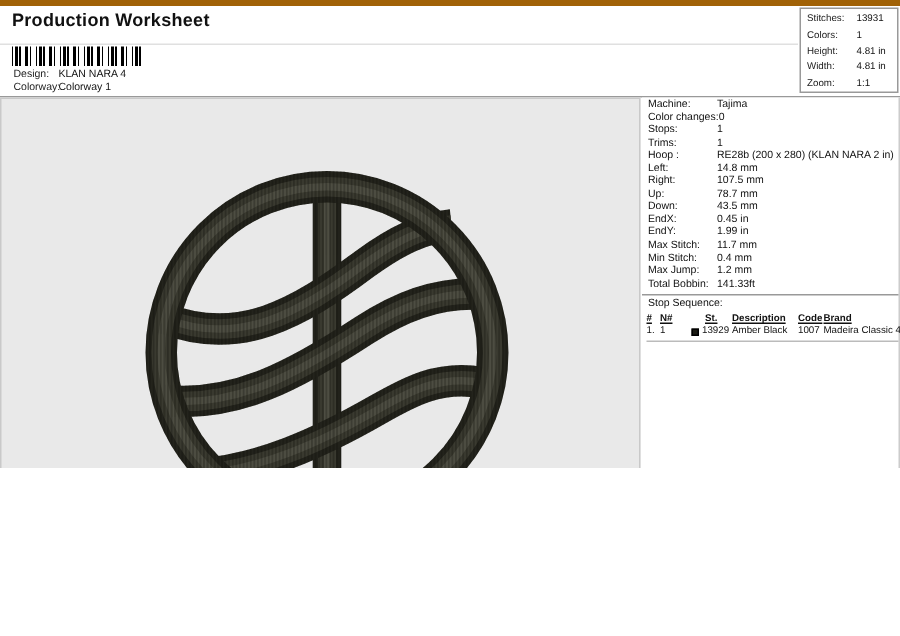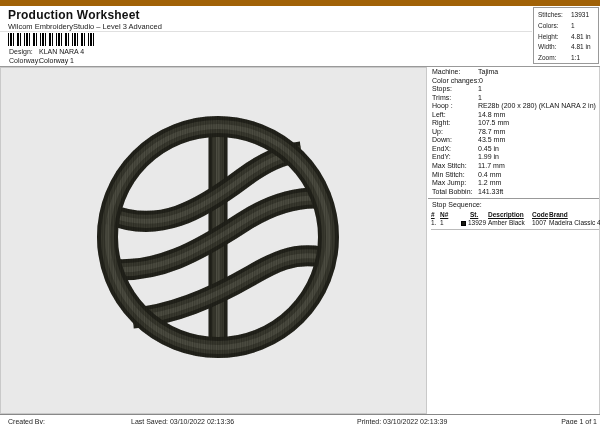--- a/index.html
+++ b/index.html
@@ -1,18 +1,18 @@
 <!DOCTYPE html>
 <html><head>
 <meta charset="utf-8">
 <style>
   * { margin:0; padding:0; box-sizing:border-box; }
   html,body { background:#fff; }
   body { font-family:"Liberation Sans", sans-serif; color:#111; }
-  .page { position:relative; width:600px; height:424px; background:#fff; overflow:hidden; border-top:6px solid #a16207; }
+  .page { position:relative; width:600px; height:312px; background:#fff; overflow:hidden; border-top:4px solid #a16207; }
 
   
   .pw-title { position:absolute; left:8px; top:2px; font-size:12px; font-weight:bold; letter-spacing:0.2px; }
   .pw-subtitle { position:absolute; left:8px; top:16px; font-size:7.5px; color:#222; }
   .hline25 { position:absolute; left:0; top:25px; width:532px; border-top:1px solid #e0e0e0; }
   .barcode { position:absolute; left:8px; top:27px; width:88px; height:13px;
     background:repeating-linear-gradient(90deg,
       #000 0 1px, #fff 1px 2px, #000 2px 4px, #fff 4px 5px,
       #000 5px 6px, #fff 6px 9px, #000 9px 11px, #fff 11px 12px,
       #000 12px 13px, #fff 13px 16px); }
@@ -61,21 +61,20 @@
   .f-saved { left:131px; }
   .f-printed { left:357px; }
   .f-page { right:3px; }
 </style>
 </head>
 <body>
 
 <div class="page">
 
   <div class="pw-title">Production Worksheet</div>
-  <div class="pw-subtitle">Wilcom EmbroideryStudio – Level 3 Advanced</div>
   <div class="hline25"></div>
   <div class="barcode"></div>
 
   <div class="meta-row meta-design">
     <span class="lbl">Design:</span>
     <span class="val">KLAN NARA 4</span>
   </div>
   <div class="meta-row meta-colorway">
     <span class="lbl">Colorway:</span>
     <span class="val">Colorway 1</span>

